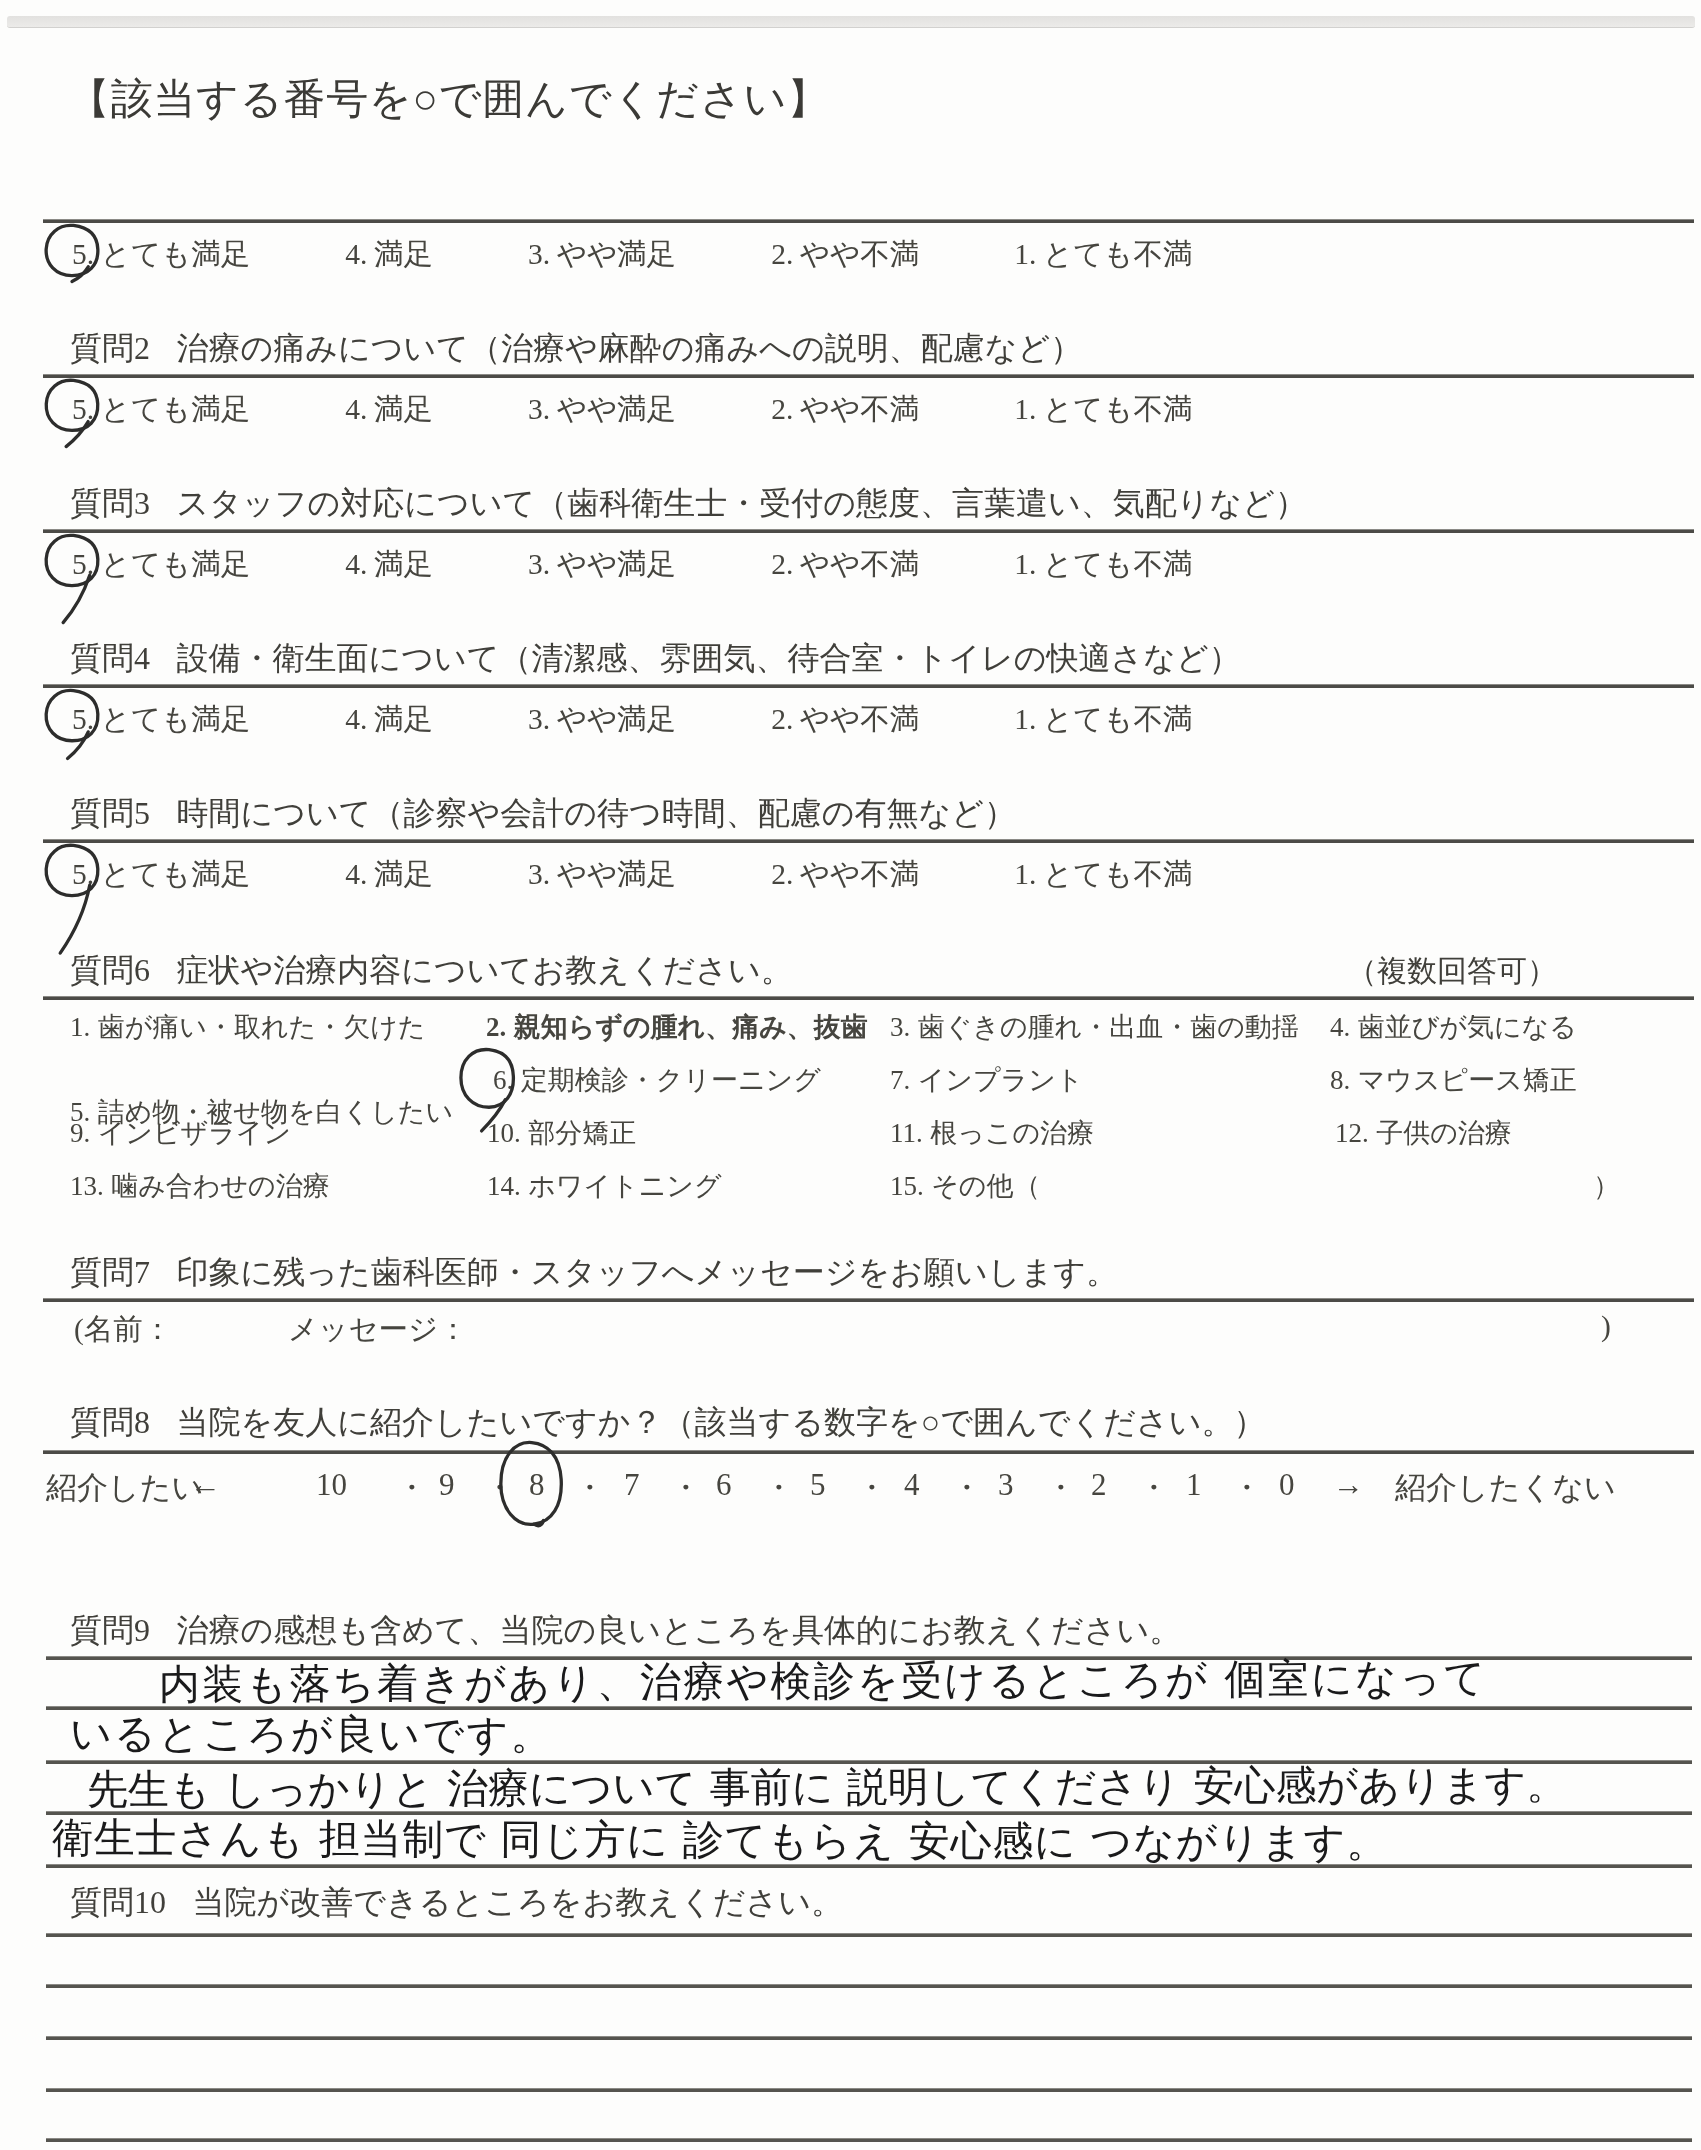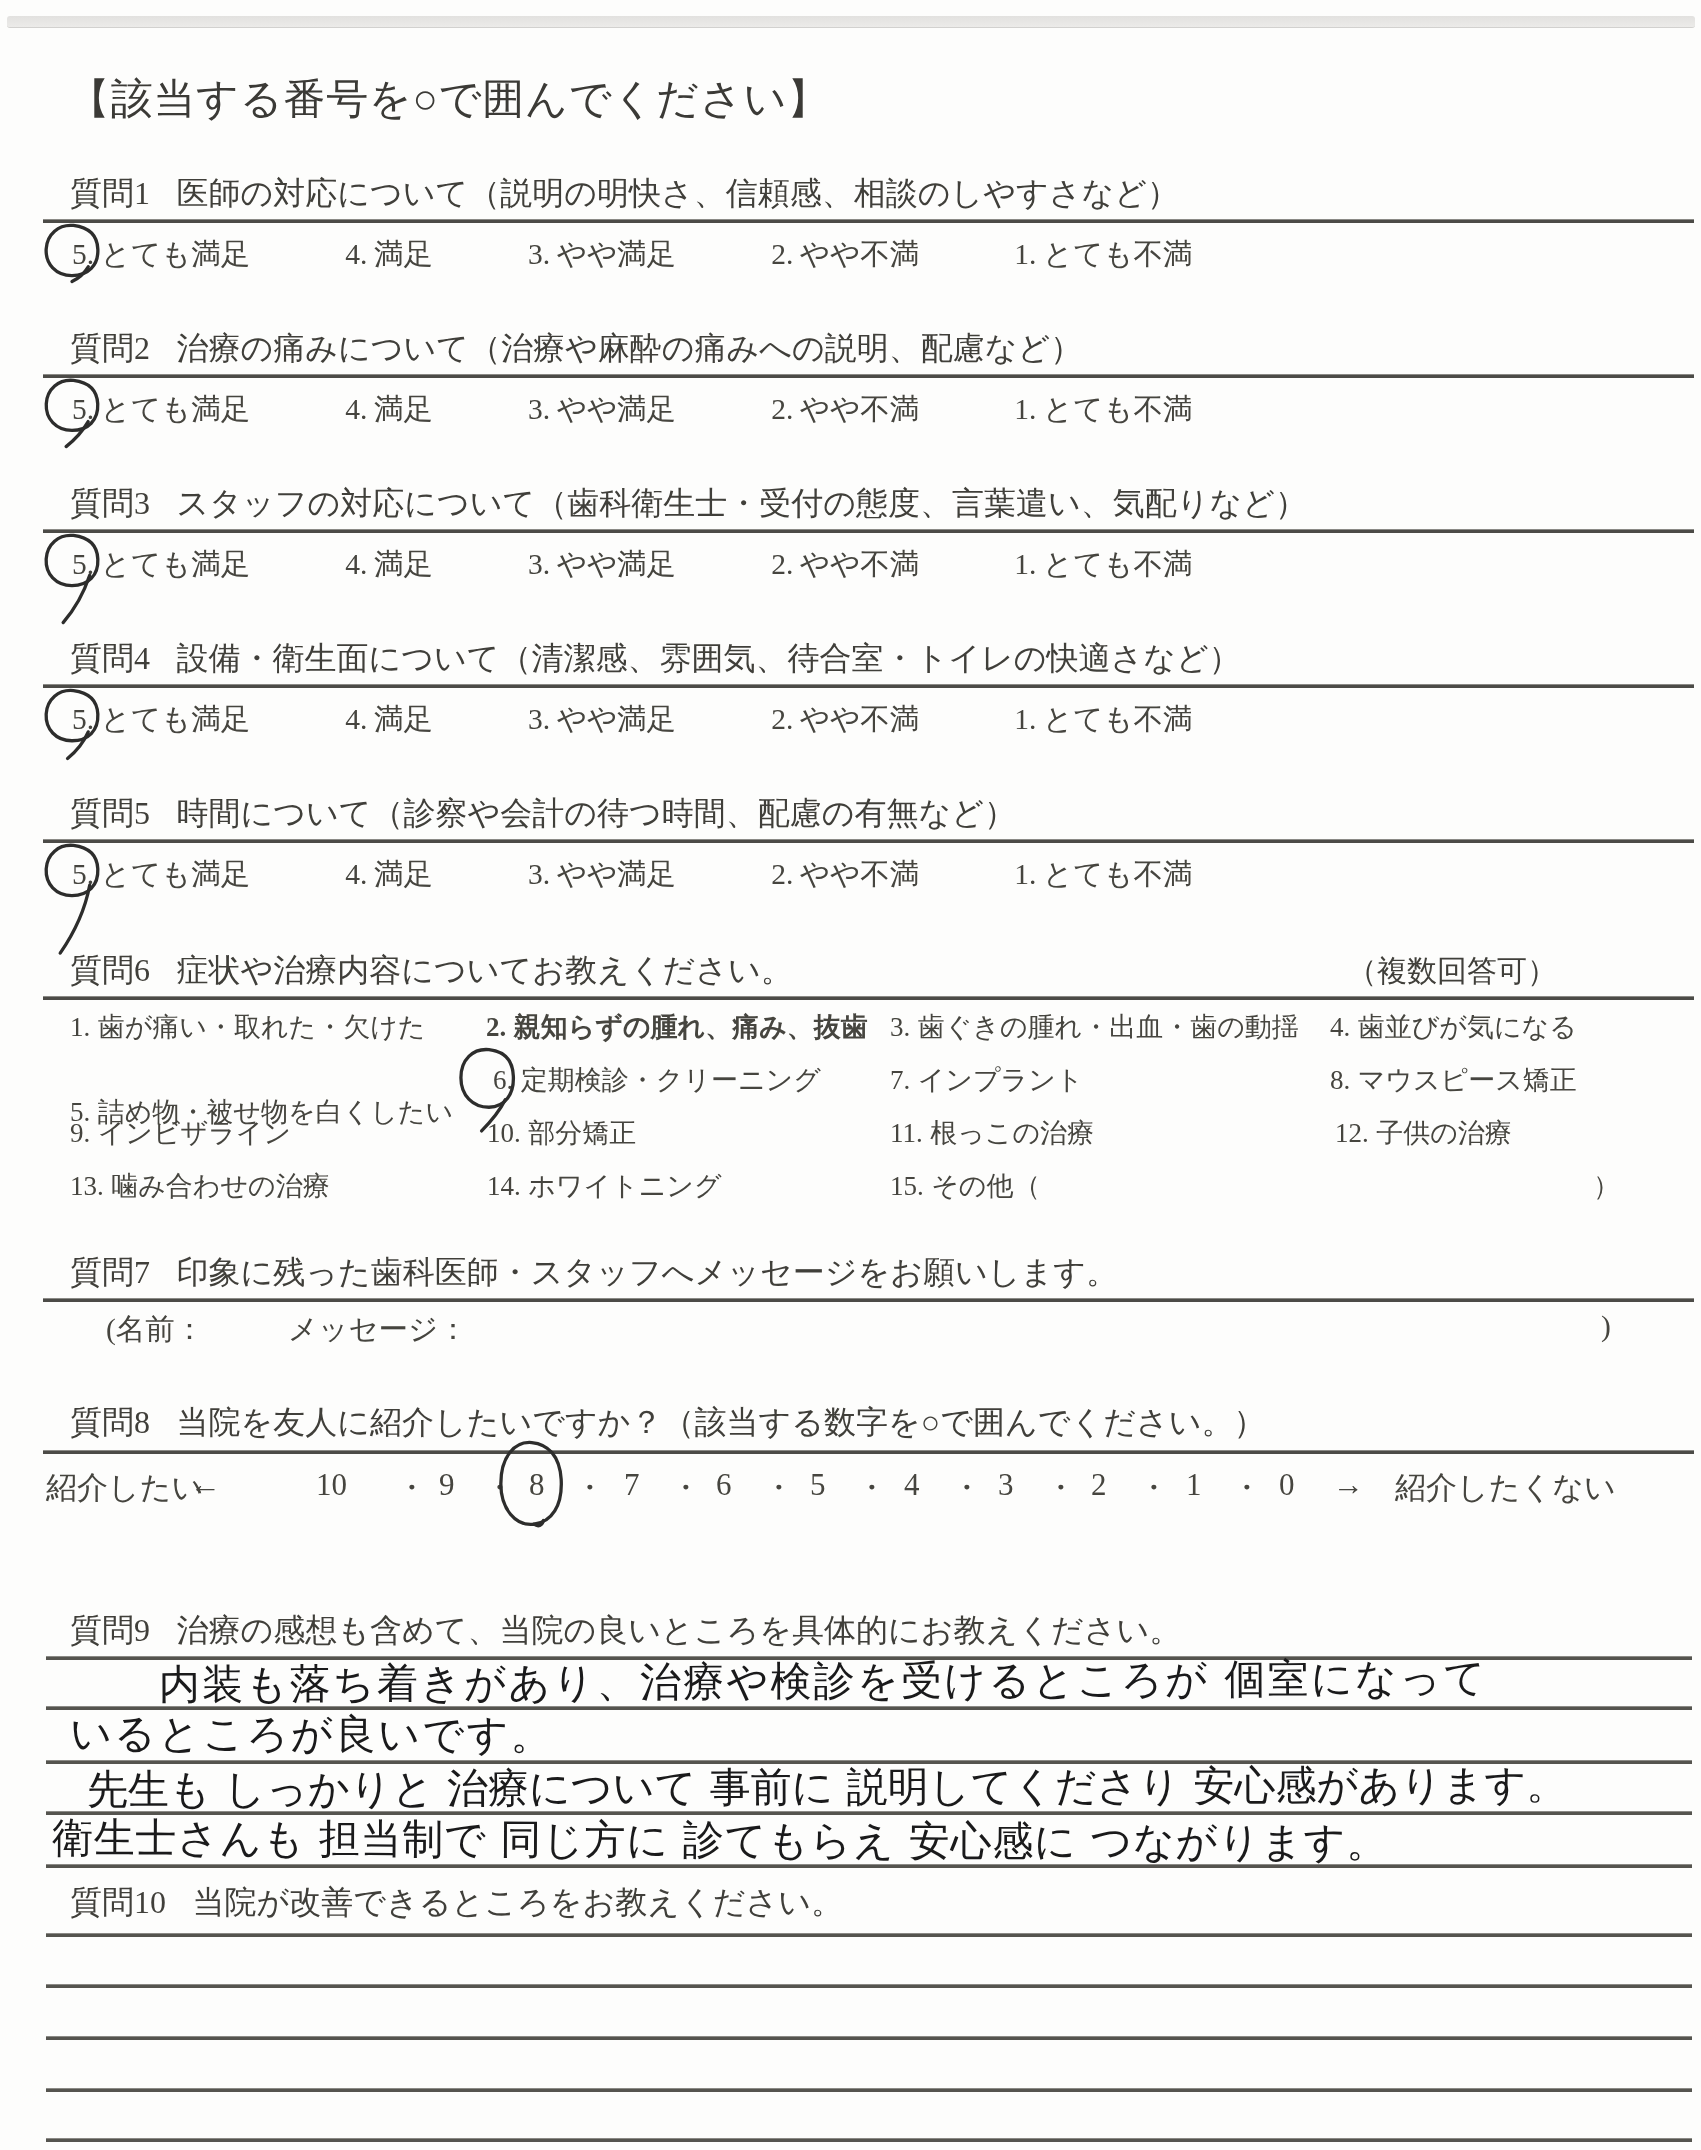--- a/index.html
+++ b/index.html
@@ -56,23 +56,20 @@
 </head>
 <body>
 
 <div id="page">
 
   <div class="scan-band"></div>
 
   <div class="form-title">【該当する番号を○で囲んでください】</div>
 
   <div class="qblock" style="top:172px;height:148px;">
-    <div class="qtitle">
-      <span class="qid">質問1</span><span>医師の対応について（説明の明快さ、信頼感、相談のしやすさなど）</span>
-    </div>
     <div class="sep" style="top:47px;"></div>
     <div class="opt-row" style="top:63px;">
       <span class="opt"><span class="num">5.</span><span>とても満足</span></span>
       <span class="opt"><span class="num">4.</span><span>満足</span></span>
       <span class="opt"><span class="num">3.</span><span>やや満足</span></span>
       <span class="opt"><span class="num">2.</span><span>やや不満</span></span>
       <span class="opt"><span class="num">1.</span><span>とても不満</span></span>
     </div>
     <svg class="circle-svg" style="left:41px;top:49px;" width="62" height="65" viewBox="0 0 84 88">
       <path d="M44,6 C24,4 8,18 7,38 C6,58 20,74 42,74 C64,74 78,60 77,38 C76,16 60,8 44,6"></path>
@@ -183,21 +180,21 @@
       <path d="M46,6 C24,4 8,20 8,44 C8,68 24,84 46,84 C68,84 80,66 79,42 C78,18 64,8 46,6"></path>
       <path d="M68,74 C60,90 48,104 36,116"></path>
     </svg>
   </div>
 
   <div class="qblock" style="top:1251px;height:118px;">
     <div class="qtitle">
       <span class="qid">質問7</span><span>印象に残った歯科医師・スタッフへメッセージをお願いします。</span>
     </div>
     <div class="sep" style="top:47px;"></div>
-    <span class="q7-field" style="left:74px;top:59px;margin-left:32px;">(名前：</span>
+    <span class="q7-field" style="left:74px;top:59px;">(名前：</span>
     <span class="q7-field" style="left:288px;top:59px;">メッセージ：</span>
     <span class="q7-field" style="left:1601px;top:59px;">)</span>
   </div>
 
   <div class="qblock" style="top:1401px;height:162px;">
     <div class="qtitle">
       <span class="qid">質問8</span><span>当院を友人に紹介したいですか？（該当する数字を○で囲んでください。）</span>
     </div>
     <div class="sep" style="top:49px;"></div>
 

